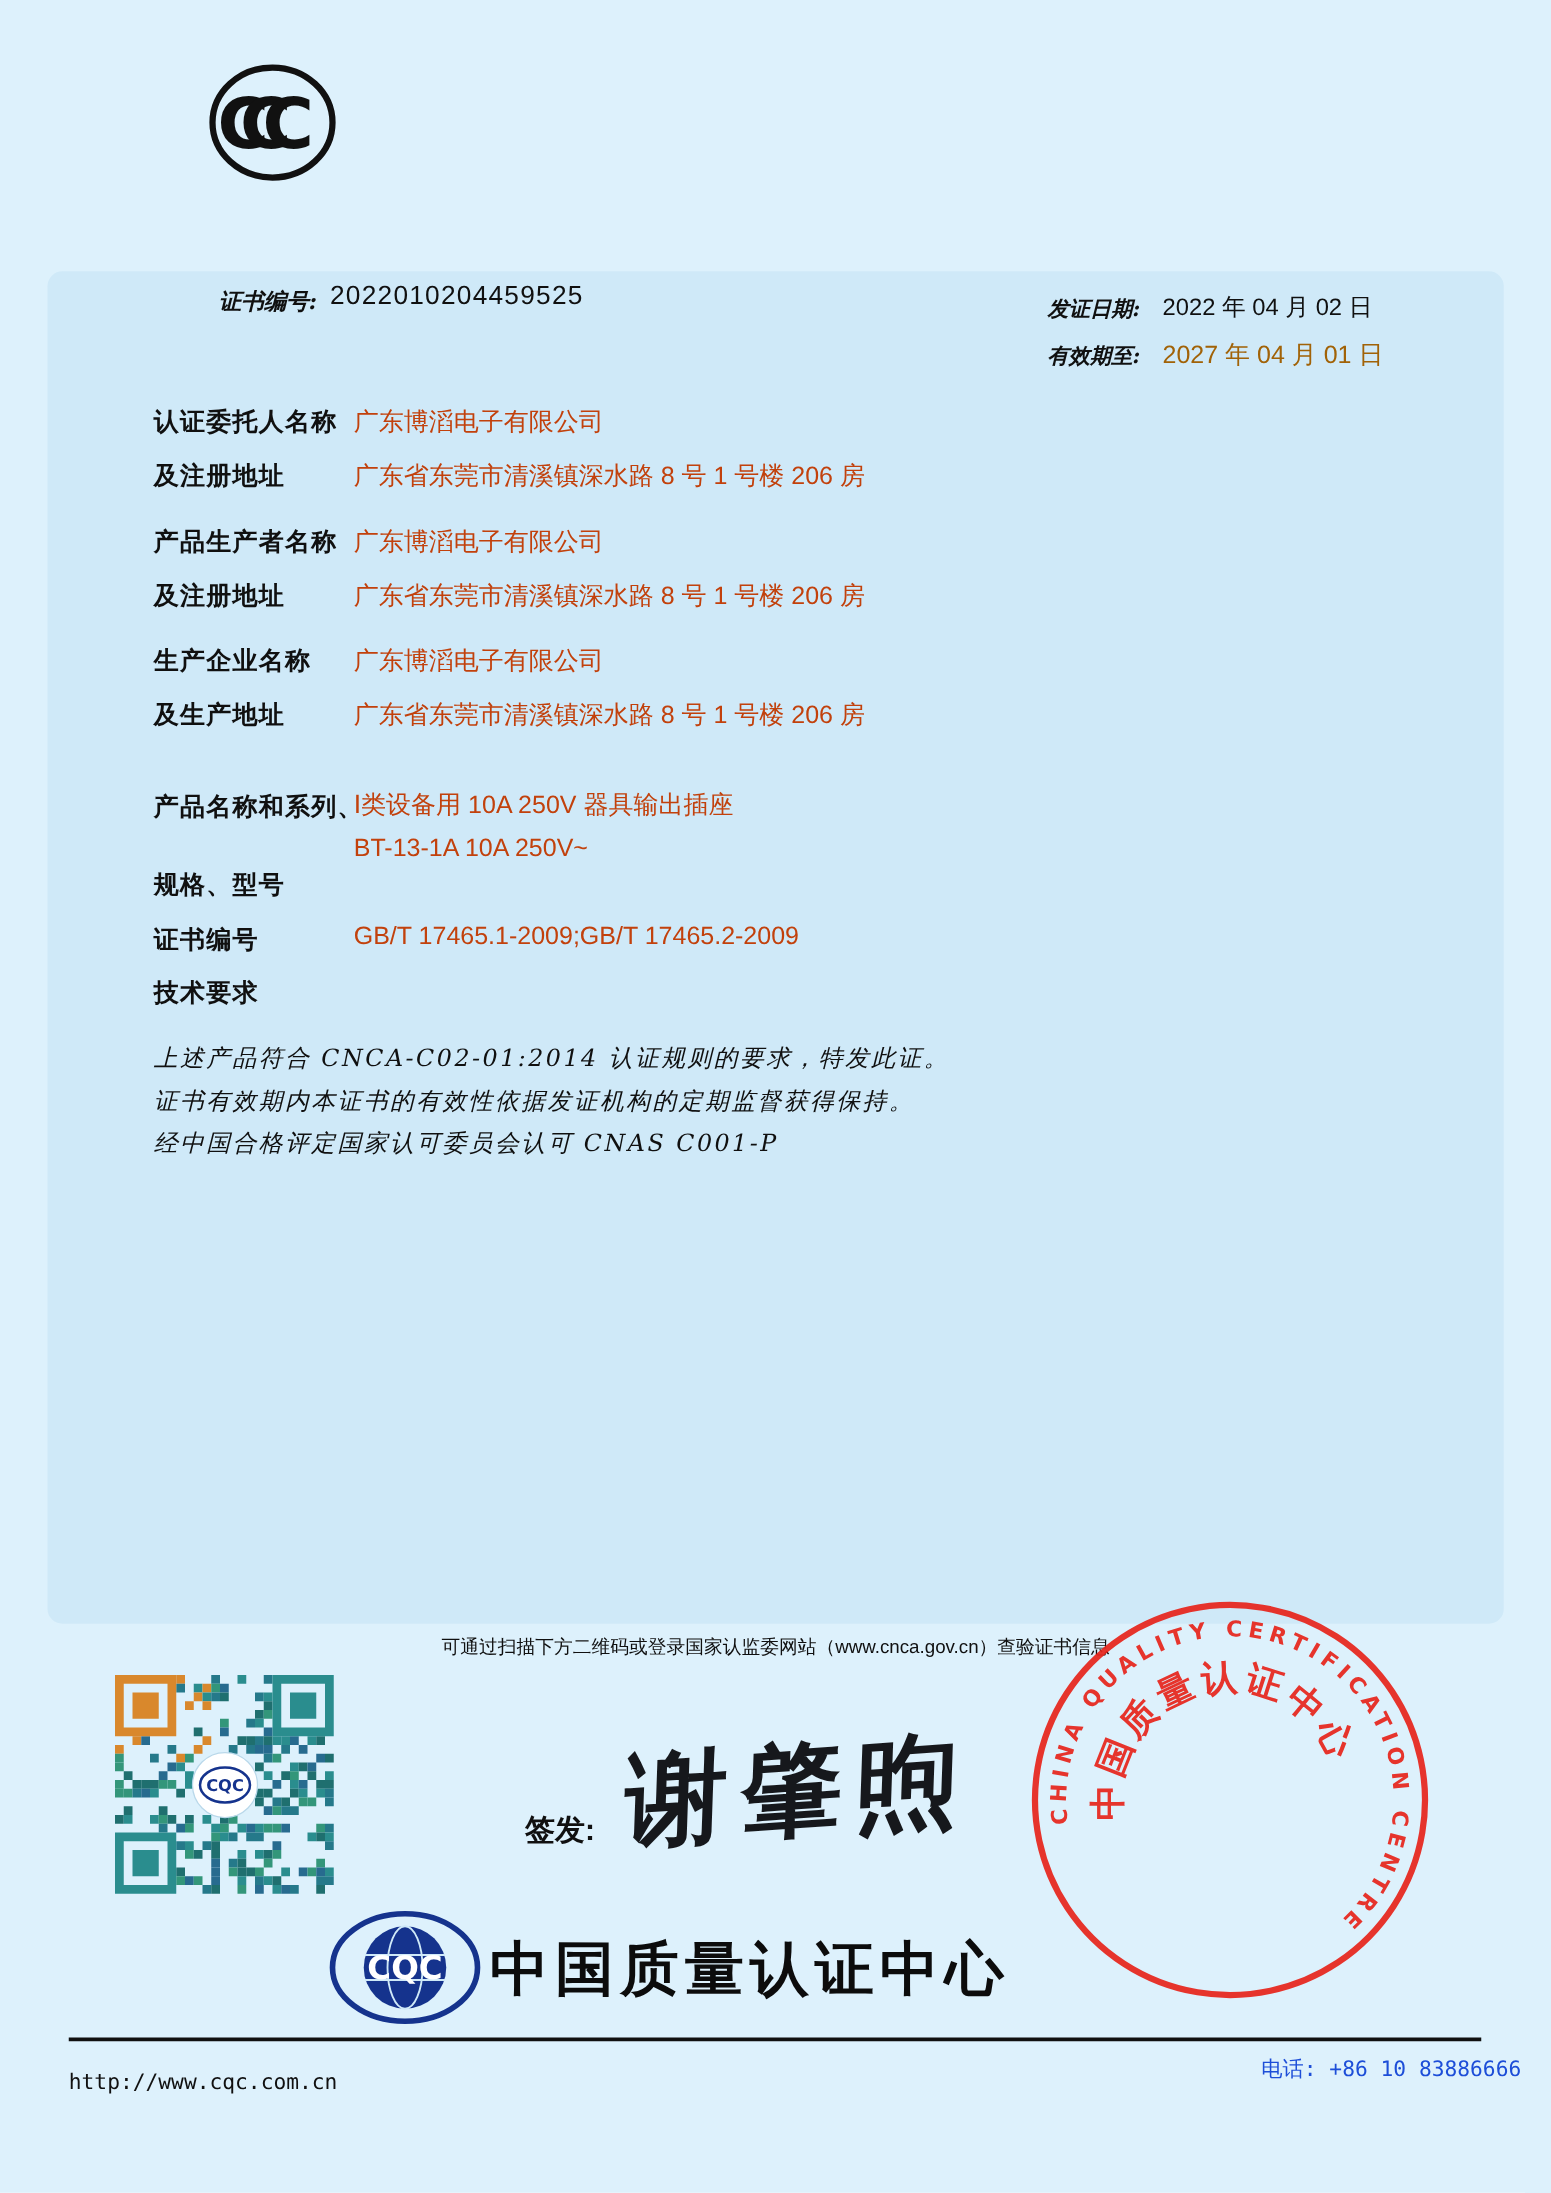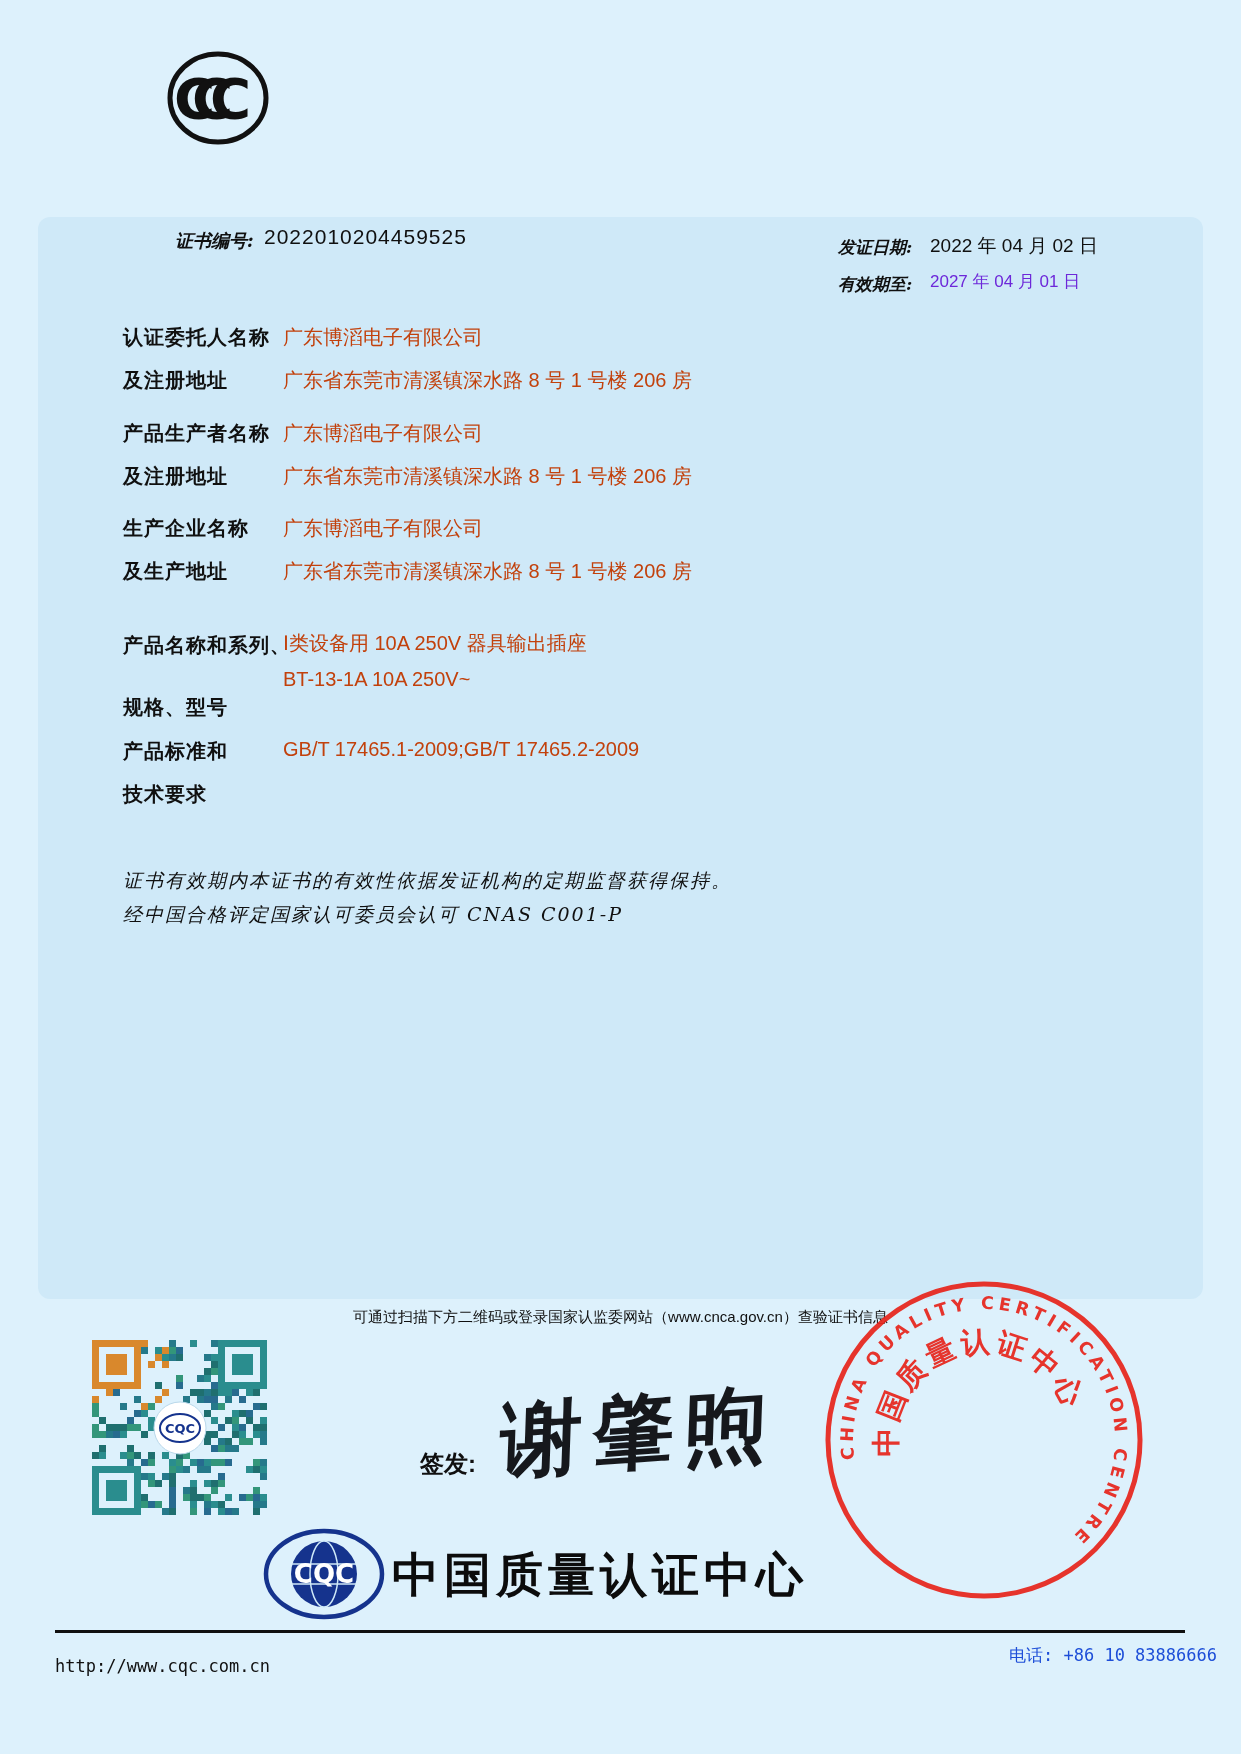--- a/index.html
+++ b/index.html
@@ -7,21 +7,21 @@
   .page{position:relative;width:1241px;height:1754px;background:#ddf1fc;overflow:hidden;}
   .abs{position:absolute;}
   .panel{position:absolute;left:38px;top:217px;width:1165px;height:1082px;background:#cfe9f8;border-radius:12px;}
   .hdr-title{position:absolute;left:318px;top:64px;font-size:46px;font-weight:bold;color:#101010;letter-spacing:4px;font-family:"Liberation Sans",sans-serif;}
   .kai-label{font-family:"DejaVu Serif",serif;font-style:italic;font-weight:bold;color:#101010;}
   .certno-label{left:175px;top:229px;font-size:18px;}
   .certno-value{left:264px;top:225px;font-size:21px;color:#101010;letter-spacing:1px;}
   .issue-label{left:838px;top:236px;font-size:17px;}
   .issue-value{left:930px;top:233px;font-size:19px;color:#101010;}
   .expiry-label{left:838px;top:273px;font-size:17px;}
-  .expiry-value{left:930px;top:270px;font-size:17px;color:#6d28d9;}
+  .expiry-value{left:930px;top:270px;font-size:20px;color:#a16207;}
   .f-label{position:absolute;left:123px;font-size:20px;font-weight:bold;color:#101010;letter-spacing:1px;}
   .f-value{position:absolute;left:283px;font-size:20px;color:#c2410c;}
   .stmt{position:absolute;left:123px;width:700px;font-family:"DejaVu Serif",serif;font-style:italic;font-size:19px;color:#101010;letter-spacing:2px;}
   .note{position:absolute;left:0;right:0;top:1308px;text-align:center;font-size:15px;color:#101010;}
   .sign-label{position:absolute;left:420px;top:1448px;font-size:24px;font-weight:bold;color:#101010;}
   .signature{position:absolute;left:500px;top:1378px;font-size:82px;color:#16181c;font-family:"DejaVu Serif",serif;font-weight:600;letter-spacing:10px;transform:rotate(-4deg) skewX(-6deg);}
   .issuer-name{position:absolute;left:392px;top:1544px;font-size:47px;font-weight:700;color:#0c0c0c;letter-spacing:5px;}
   .footer-line{position:absolute;left:55px;top:1630px;width:1130px;height:3px;background:#101010;}
   .footer-url{position:absolute;left:55px;top:1644px;font-size:17px;font-family:"DejaVu Sans Mono",monospace;color:#101010;margin-top:12px;}
   .footer-address{position:absolute;left:0;right:0;top:1644px;text-align:center;font-size:17px;color:#101010;}
@@ -63,24 +63,25 @@
   <div class="f-label" style="top:515px">生产企业名称</div>
   <div class="f-value" style="top:515px">广东博滔电子有限公司</div>
   <div class="f-label" style="top:558px">及生产地址</div>
   <div class="f-value" style="top:558px">广东省东莞市清溪镇深水路 8 号 1 号楼 206 房</div>
 
   <div class="f-label" style="top:632px">产品名称和系列、</div>
   <div class="f-value" style="top:630px">Ⅰ类设备用 10A 250V 器具输出插座</div>
   <div class="f-label" style="top:694px">规格、型号</div>
   <div class="f-value" style="top:668px">BT-13-1A 10A 250V~</div>
 
-  <div class="f-label" style="top:738px">产品标准和</div>
+  <div class="f-label" style="top:738px">证书编号</div>
   <div class="f-value" style="top:738px">GB/T 17465.1-2009;GB/T 17465.2-2009</div>
   <div class="f-label" style="top:781px">技术要求</div>
 
+  <div class="stmt" style="top:834px">上述产品符合 CNCA-C02-01:2014 认证规则的要求，特发此证。</div>
   <div class="stmt" style="top:868px">证书有效期内本证书的有效性依据发证机构的定期监督获得保持。</div>
   <div class="stmt" style="top:902px">经中国合格评定国家认可委员会认可 CNAS C001-P</div>
 
   <div class="note">可通过扫描下方二维码或登录国家认监委网站（www.cnca.gov.cn）查验证书信息</div>
 
   <svg id="qr-svg" class="abs" style="left:92px;top:1340px;" width="176" height="176" viewBox="0 0 176 176">
       <rect x="49" y="0" width="7" height="7" fill="#d9882c"></rect>
       <rect x="77" y="0" width="7" height="7" fill="#25798a"></rect>
       <rect x="98" y="0" width="7" height="7" fill="#2a8d8e"></rect>
       <rect x="119" y="0" width="7" height="7" fill="#25798a"></rect>

